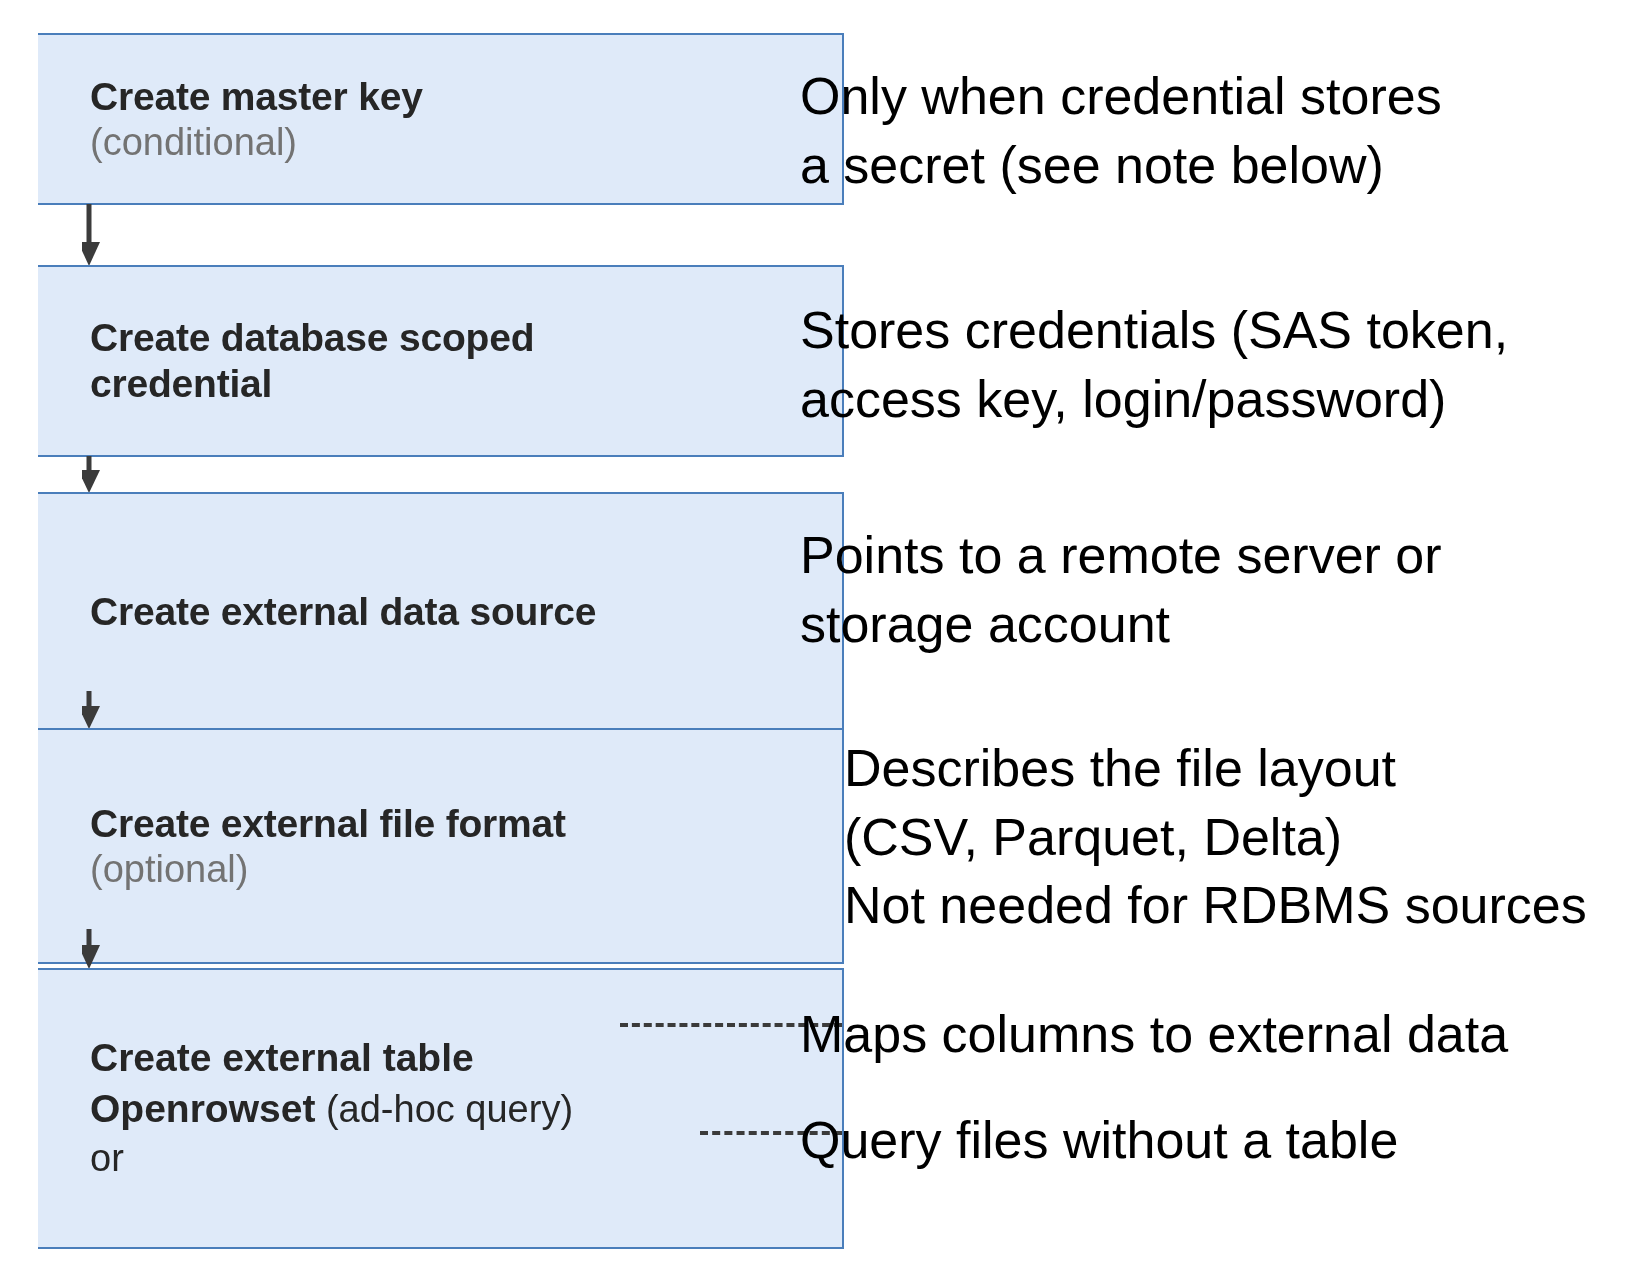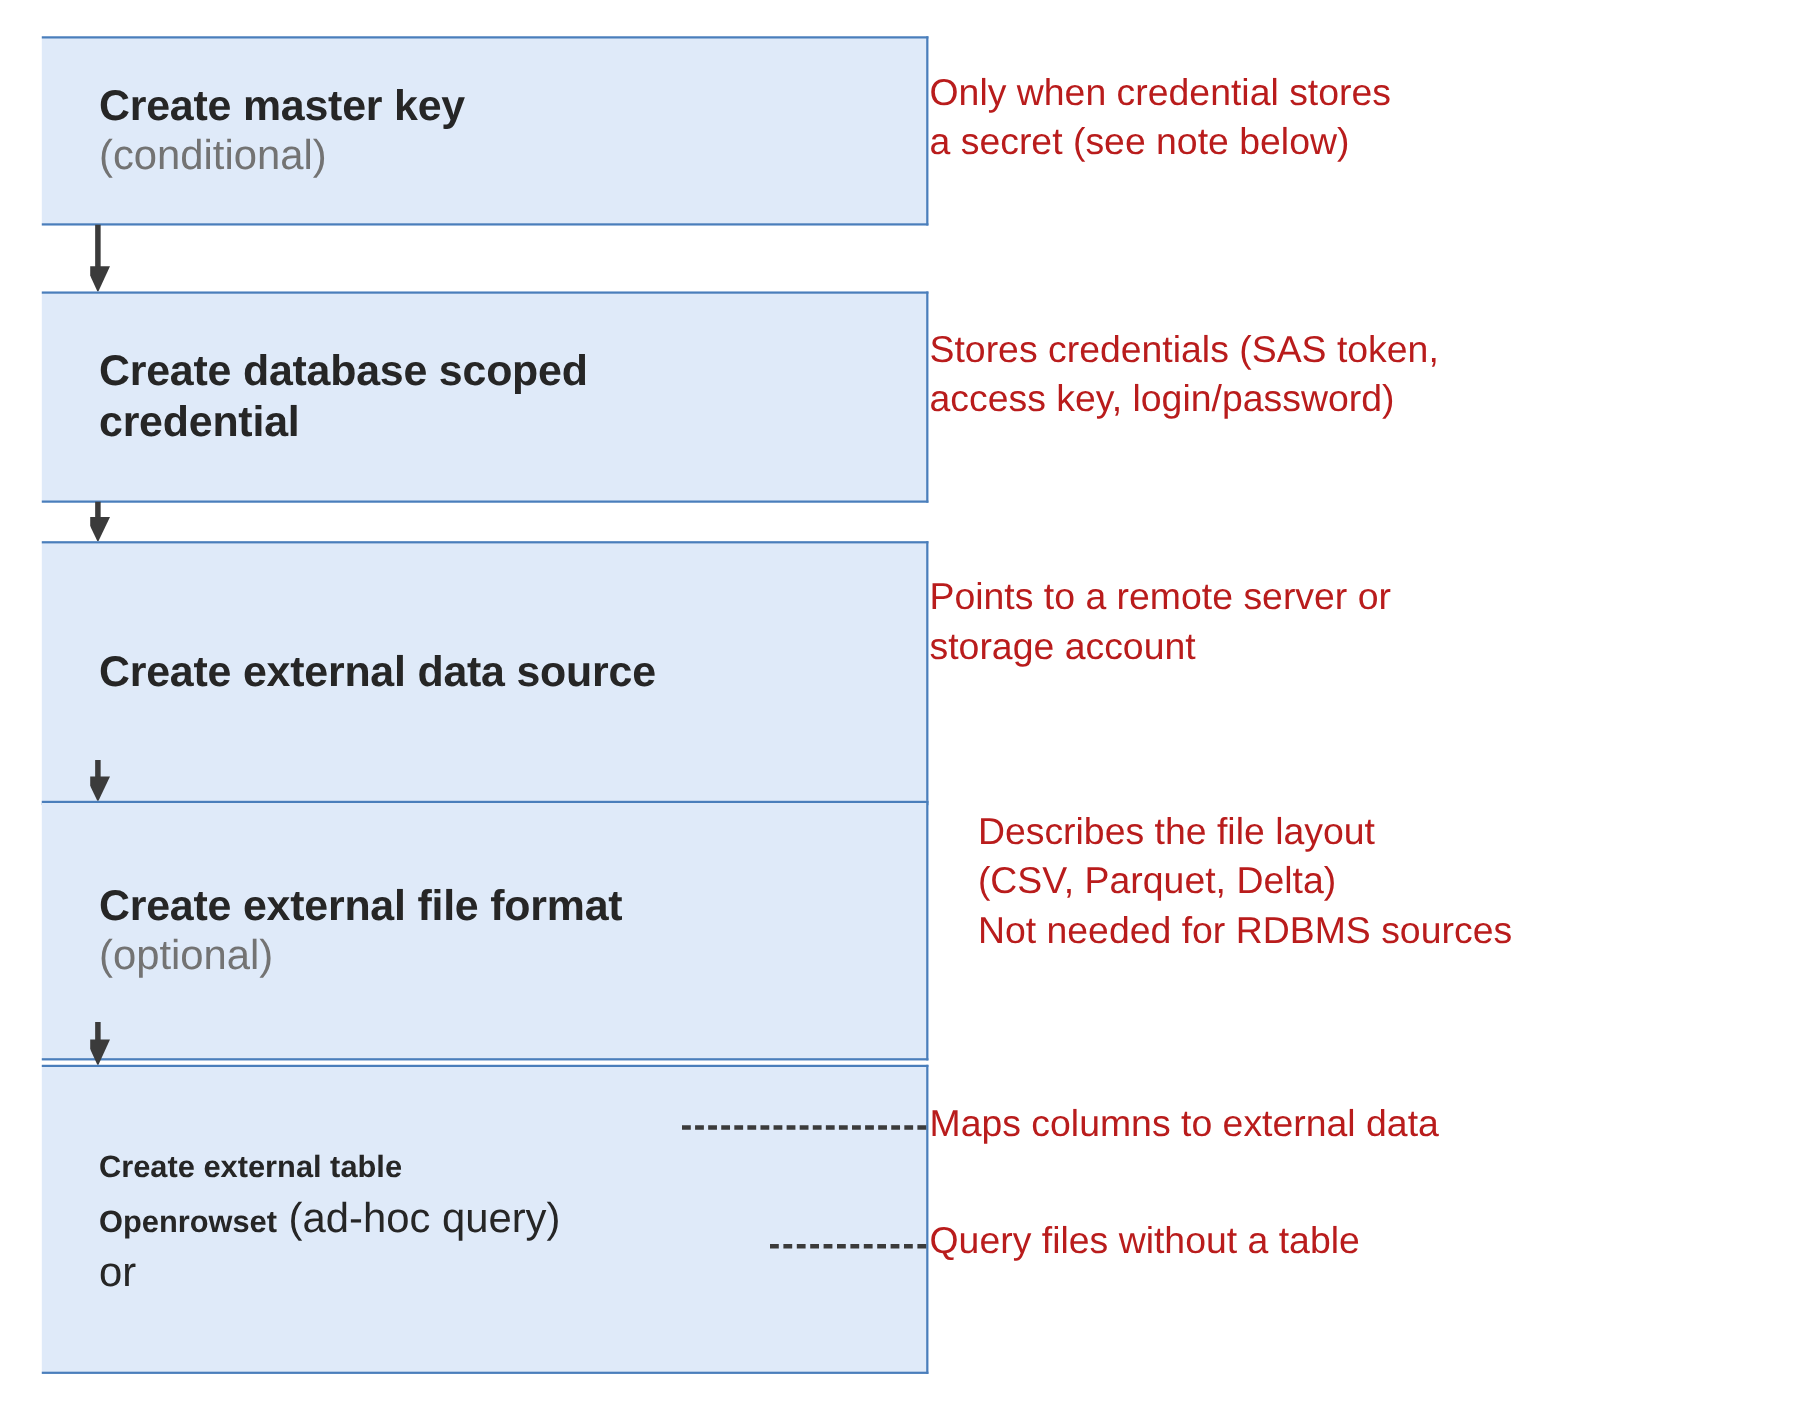--- a/index.html
+++ b/index.html
@@ -55,21 +55,21 @@
     color: #737373;
   }
   .step-line {
     font-size: 38px;
     line-height: 1.3;
     color: #262626;
     white-space: nowrap;
   }
   .step-line b {
     font-weight: bold;
-    font-size: 28px;
+    font-size: 39px;
   }
 
   
   #box-master-key      { top: 33px;   height: 172px; }
   #box-scoped-cred     { top: 265px;  height: 192px; }
   #box-data-source     { top: 492px;  height: 240px; }
   #box-file-format     { top: 728px;  height: 236px; }
   #box-external-table  { top: 968px;  height: 281px; }
 
   
@@ -81,24 +81,24 @@
   .arrow svg { display: block; }
 
   #arrow-1 { top: 204px; height: 63px; }
   #arrow-2 { top: 456px; height: 38px; }
   #arrow-3 { top: 691px; height: 39px; }
   #arrow-4 { top: 929px; height: 41px; }
 
   
   .note {
     position: absolute;
-    left: 845px;
-    font-size: 34px;
+    left: 800px;
+    font-size: 52px;
     line-height: 1.32;
-    color: #b91c1c;
+    color: #000000;
     white-space: pre-line;
   }
   #note-master-key     { top: 62px; }
   #note-scoped-cred    { top: 296px; }
   #note-data-source    { top: 521px; }
   #note-file-format    { top: 734px; padding-left: 44px; }
   #note-external-table { top: 1000px; }
   #note-openrowset     { top: 1106px; }
 
   

